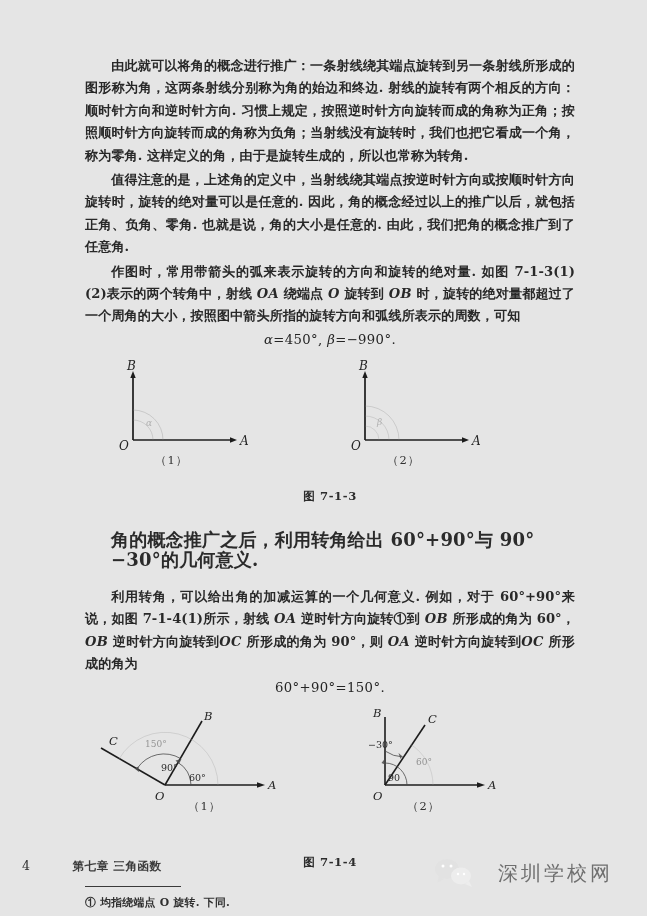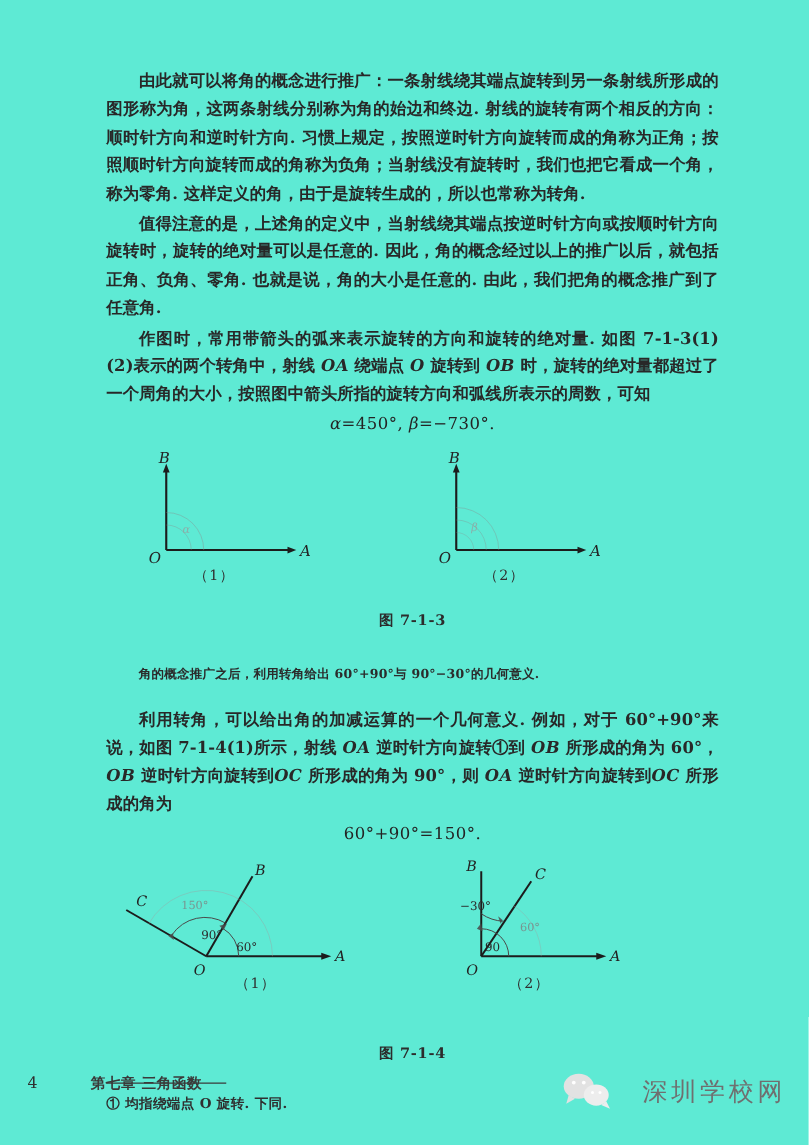--- a/index.html
+++ b/index.html
@@ -11,21 +11,21 @@
     width: 647px;
     height: 916px;
     position: relative;
     font-family: "DejaVu Serif", "Liberation Serif", serif;
     color: #2a2a2a;
     overflow: hidden;
   }
   .page {
     position: absolute;
     inset: 0;
-    background: #5eead4;
+    background: #e5e5e5;
   }
   .content {
     position: absolute;
     left: 85px;
     top: 55px;
     width: 490px;
   }
   p.body-text {
     margin: 0 0 2px 0;
     font-size: 13.1px;
@@ -75,21 +75,21 @@
   .sub-caption {
     position: absolute;
     font-size: 11.4px;
     letter-spacing: 1px;
     color: #303030;
   }
 
   
   .callout {
     margin: 26px 0 16px 0;
-    font-size: 10px;
+    font-size: 18px;
     line-height: 20px;
     padding-left: 26px;
     color: #2b2b2b;
     font-weight: 600;
     letter-spacing: 0.2px;
   }
 
   
   .fig714 {
     position: relative;
@@ -123,21 +123,21 @@
     font-size: 11.6px;
     color: #3a3a3a;
     letter-spacing: 0.5px;
   }
   .footer .pageno { font-size: 12.6px; color: #303030; }
   .footer .chap { font-weight: 600; margin-left: 12px; }
 
   
   .watermark {
     position: absolute;
-    right: 18px;
+    right: 34px;
     bottom: 26px;
     display: flex;
     align-items: center;
     gap: 22px;
   }
   .wechat-logo { width: 44px; height: 34px; position: relative; }
   .wm-text {
     font-size: 20px;
     color: #6f6f6f;
     letter-spacing: 3px;
@@ -150,21 +150,21 @@
 
 <div class="page">
   <div class="content">
 
     <p class="body-text indent">由此就可以将角的概念进行推广：一条射线绕其端点旋转到另一条射线所形成的图形称为角，这两条射线分别称为角的始边和终边. 射线的旋转有两个相反的方向：顺时针方向和逆时针方向. 习惯上规定，按照逆时针方向旋转而成的角称为正角；按照顺时针方向旋转而成的角称为负角；当射线没有旋转时，我们也把它看成一个角，称为零角. 这样定义的角，由于是旋转生成的，所以也常称为转角.</p>
 
     <p class="body-text indent">值得注意的是，上述角的定义中，当射线绕其端点按逆时针方向或按顺时针方向旋转时，旋转的绝对量可以是任意的. 因此，角的概念经过以上的推广以后，就包括正角、负角、零角. 也就是说，角的大小是任意的. 由此，我们把角的概念推广到了任意角.</p>
 
     <p class="body-text indent"><span>作图时，常用带箭头的弧来表示旋转的方向和旋转的绝对量. 如图 7-1-3(1)(2)表示的两个转角中，射线 </span><span class="mathvar">OA</span><span> 绕端点 </span><span class="mathvar">O</span><span> 旋转到 </span><span class="mathvar">OB</span><span> 时，旋转的绝对量都超过了一个周角的大小，按照图中箭头所指的旋转方向和弧线所表示的周数，可知</span></p>
 
-    <div class="centered-eq"><span class="mathvar">α</span><span class="num">=450°,</span>&nbsp;<span class="mathvar">β</span><span class="num">=−730°.</span></div>
+    <div class="centered-eq"><span class="mathvar">α</span><span class="num">=450°,</span>&nbsp;<span class="mathvar">β</span><span class="num">=−990°.</span></div>
 
     <div class="fig713">
       <svg width="490" height="100" viewBox="0 0 490 100">
 
         <g>
           <line x1="48" y1="75" x2="48" y2="10" stroke="#1c1c1c" stroke-width="1.7"></line>
           <polygon points="48,6 45.3,13 50.7,13" fill="#1c1c1c"></polygon>
           <line x1="48" y1="75" x2="148" y2="75" stroke="#1c1c1c" stroke-width="1.7"></line>
           <polygon points="152,75 145,72.3 145,77.7" fill="#1c1c1c"></polygon>
           <path d="M 78 75 A 30 30 0 0 0 48 45" fill="none" stroke="#8a8a8a" stroke-width="0.7" opacity="0.45"></path>

